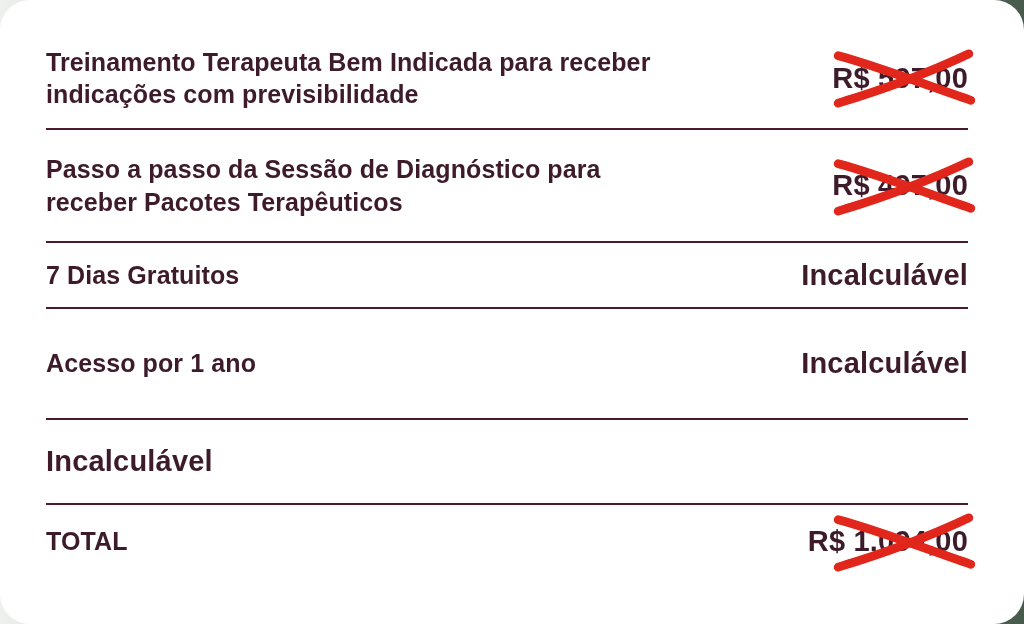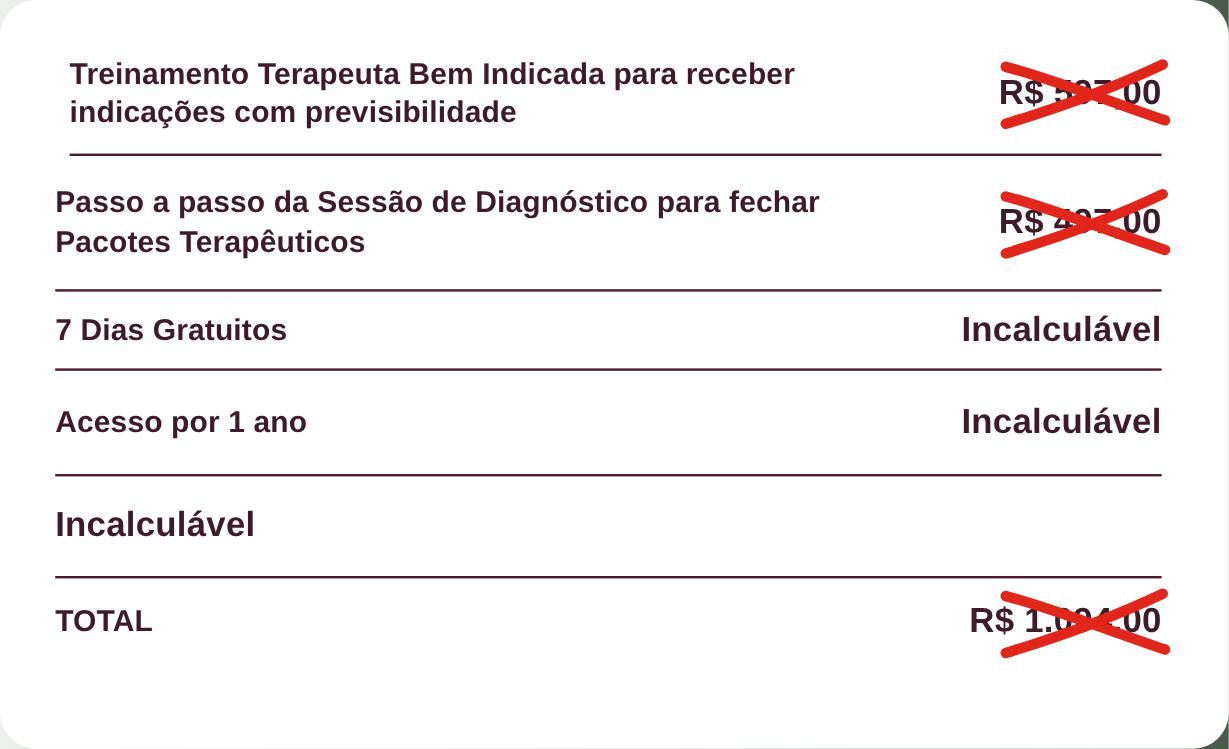--- a/index.html
+++ b/index.html
@@ -28,24 +28,24 @@
 
   .row {
     display: flex;
     align-items: center;
     justify-content: space-between;
     gap: 24px;
     border-bottom: 2px solid var(--divider, #4c1a2e);
     color: var(--text, #3d1b2b);
   }
 
-  .row:nth-child(1) { height: 102px; margin-left: 12px; }
+  .row:nth-child(1) { height: 102px; }
   .row:nth-child(2) { height: 113px; }
   .row:nth-child(3) { height: 66px;  }
-  .row:nth-child(4) { height: 88px;  }
+  .row:nth-child(4) { height: 111px;  }
   .row:nth-child(5) { height: 85px;  }
   .row:nth-child(6) {
     height: 145px;
     border-bottom: none;
     align-items: flex-start;
     padding-top: 20px;
   }
 
   .label {
     font-size: 25px;
@@ -88,21 +88,21 @@
         <svg viewBox="0 0 150 64" fill="none" xmlns="http://www.w3.org/2000/svg">
           <path class="sk" d="M7 9 C 46 19, 102 41, 144 55" stroke-width="9" stroke-linecap="round" stroke="#e1261b"></path>
           <path class="sk" d="M142 7 C 102 26, 50 45, 7 58" stroke-width="9" stroke-linecap="round" stroke="#e1261b"></path>
           <path class="sk" d="M134 12 C 98 29, 56 44, 15 53" stroke-width="4.5" stroke-linecap="round" opacity="0.9" stroke="#e1261b"></path>
         </svg>
       </span>
     </div>
   </div>
 
   <div class="row">
-    <div class="label">Passo a passo da Sessão de Diagnóstico para fechar Pacotes Terapêuticos</div>
+    <div class="label">Passo a passo da Sessão de Diagnóstico para receber Pacotes Terapêuticos</div>
     <div class="value">
       <span>R$ 497,00</span>
       <span class="strike">
         <svg viewBox="0 0 150 64" fill="none" xmlns="http://www.w3.org/2000/svg">
           <path class="sk" d="M7 9 C 46 19, 102 41, 144 55" stroke-width="9" stroke-linecap="round" stroke="#e1261b"></path>
           <path class="sk" d="M142 7 C 102 26, 50 45, 7 58" stroke-width="9" stroke-linecap="round" stroke="#e1261b"></path>
           <path class="sk" d="M134 12 C 98 29, 56 44, 15 53" stroke-width="4.5" stroke-linecap="round" opacity="0.9" stroke="#e1261b"></path>
         </svg>
       </span>
     </div>

